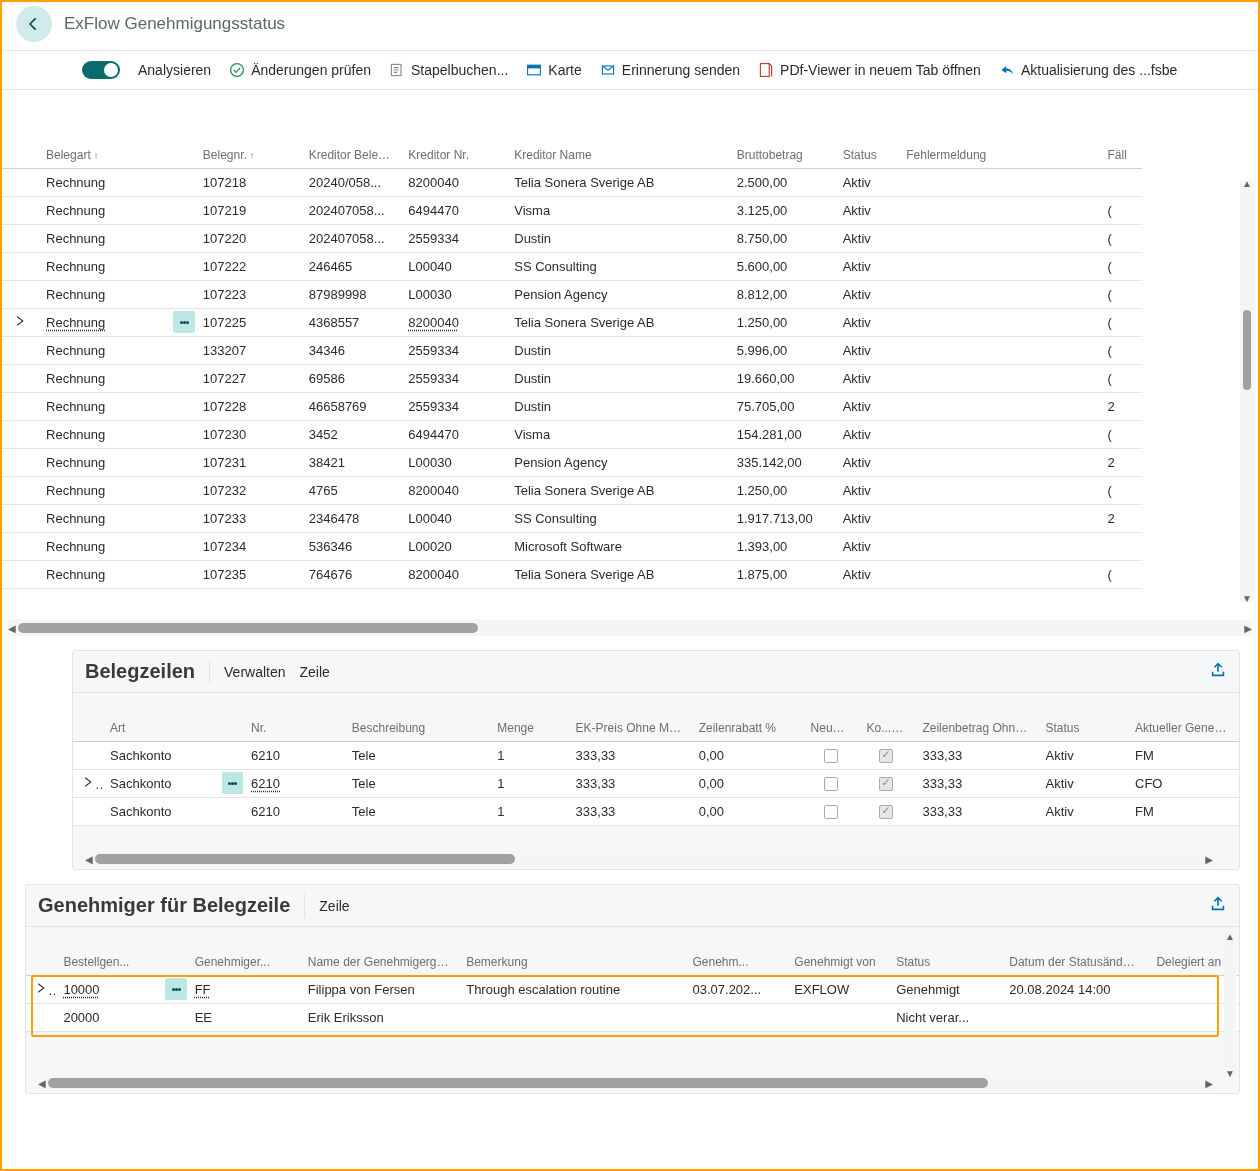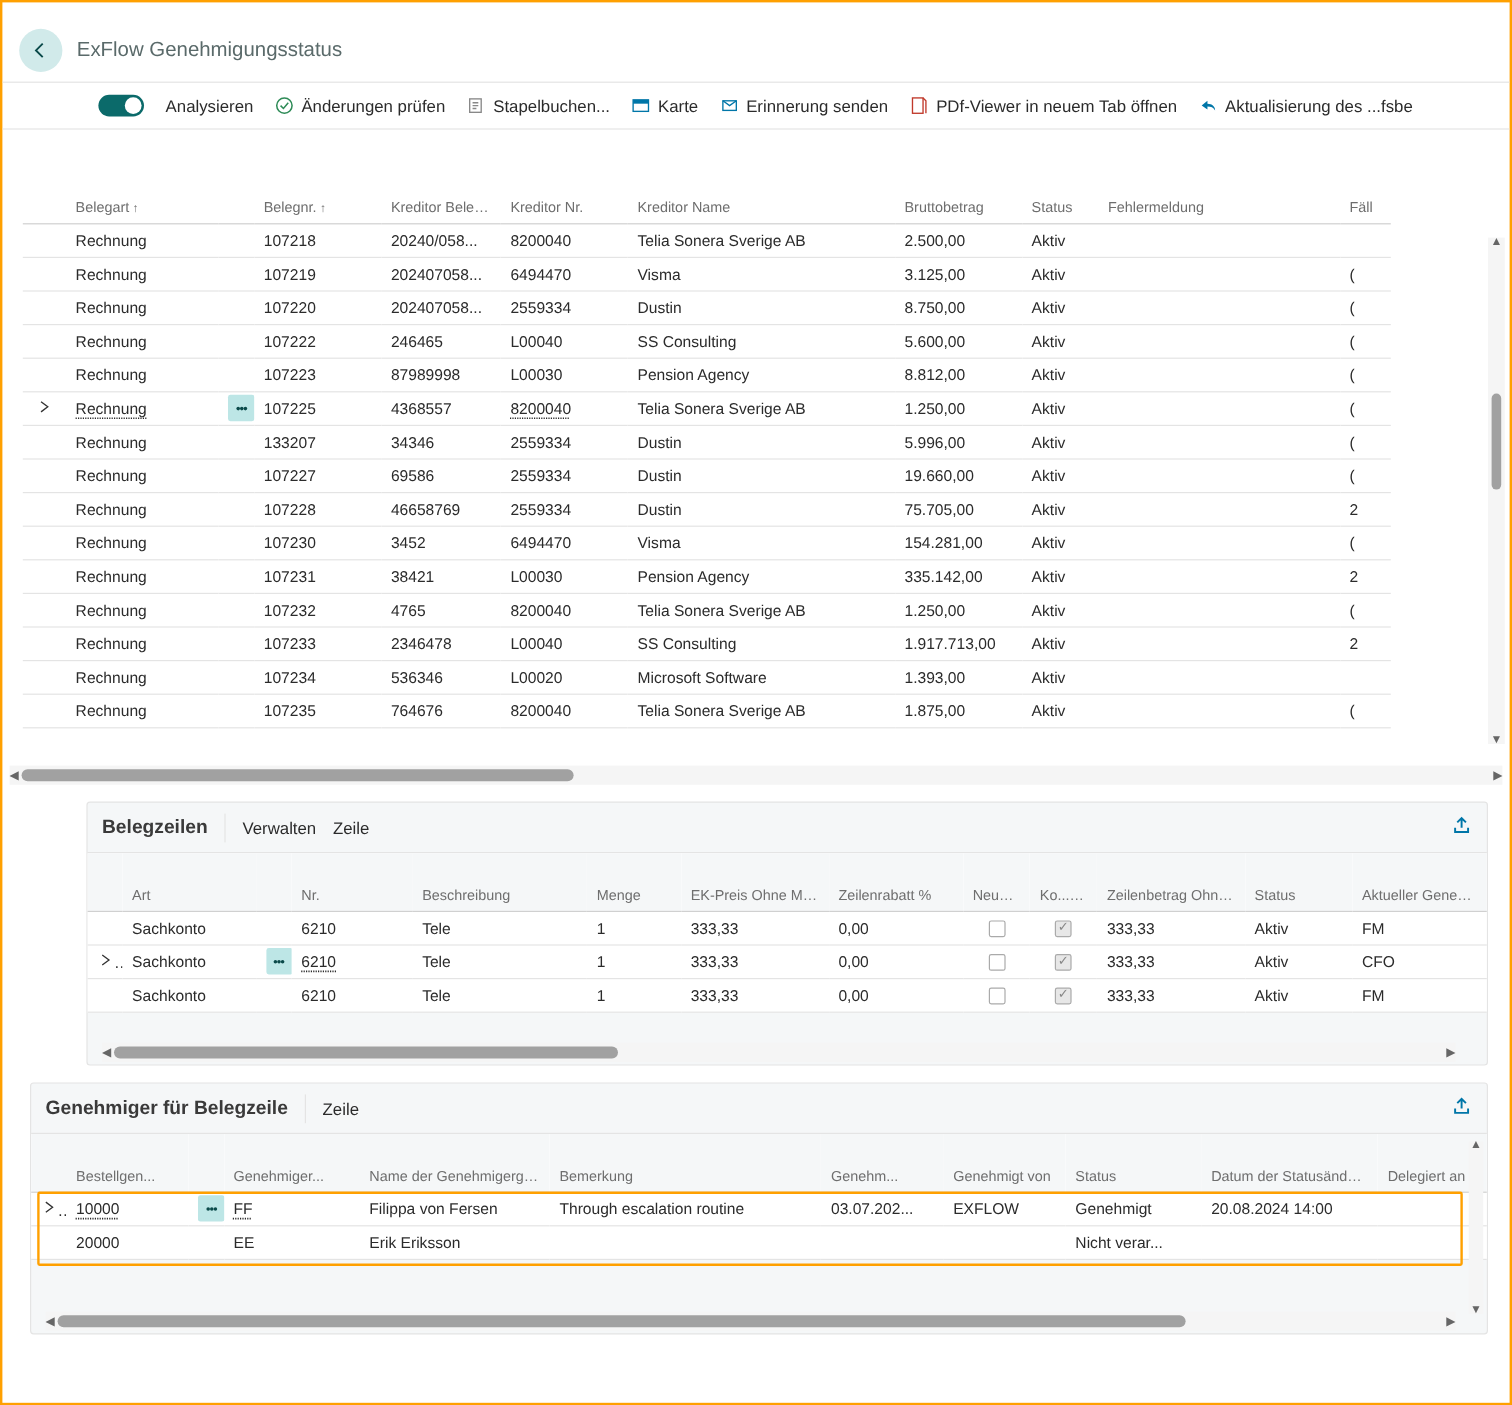--- a/index.html
+++ b/index.html
@@ -27,21 +27,21 @@
     border:2px solid var(--orange);
     width:1260px;
     height:1171px;
     display:flex;
     flex-direction:column;
     overflow:hidden;
   }
   .titlebar{
     display:flex;
     align-items:center;
-    padding:22px 14px 8px 14px;
+    padding:4px 14px 8px 14px;
   }
   .back-btn{
     width:36px;height:36px;border-radius:50%;
     background:#d1eaea;
     display:flex;align-items:center;justify-content:center;
     cursor:pointer;
     margin-right:12px;
   }
   .back-btn svg{width:16px;height:16px;stroke:#0b4a4a;stroke-width:2;fill:none;}
   .page-title{font-size:17px;color:#5a6a6a;}
@@ -71,21 +71,20 @@
   .tool-item svg{width:16px;height:16px;}
   .grid-wrap{
     flex:0 0 auto;
     overflow:hidden;
     position:relative;
   }
   table.grid{
     border-collapse:collapse;
     width:1140px;
     table-layout:fixed;
-    margin-left:17px;
   }
   table.grid th, table.grid td{
     border-bottom:1px solid var(--border);
     padding:0 8px;
     height:28px;
     text-align:left;
     overflow:hidden;text-overflow:ellipsis;white-space:nowrap;
   }
   table.grid th{
     font-weight:400;color:var(--muted);font-size:12px;
@@ -137,21 +136,21 @@
     margin:14px 18px 0 70px;
     background:var(--panel-bg);
     border:1px solid var(--border);
     border-radius:3px;
     position:relative;
   }
   .panel-head{
     display:flex;align-items:center;height:42px;padding:0 12px;gap:14px;
     border-bottom:1px solid var(--border);
   }
-  .panel-title{font-weight:600;font-size:16px;color:#3a3a3a;}
+  .panel-title{font-weight:600;font-size:20px;color:#3a3a3a;}
   .panel-sep{width:1px;height:24px;background:var(--border);}
   .panel-link{color:var(--text);cursor:pointer;font-size:14px;}
   .share{margin-left:auto;cursor:pointer;}
   .share svg{width:18px;height:18px;stroke:#0076a8;fill:none;stroke-width:1.8;}
   table.sub{
     border-collapse:collapse;width:100%;table-layout:fixed;background:#fff;
   }
   table.sub th, table.sub td{
     border-bottom:1px solid var(--border);padding:0 8px;height:28px;
     text-align:left;overflow:hidden;text-overflow:ellipsis;white-space:nowrap;

